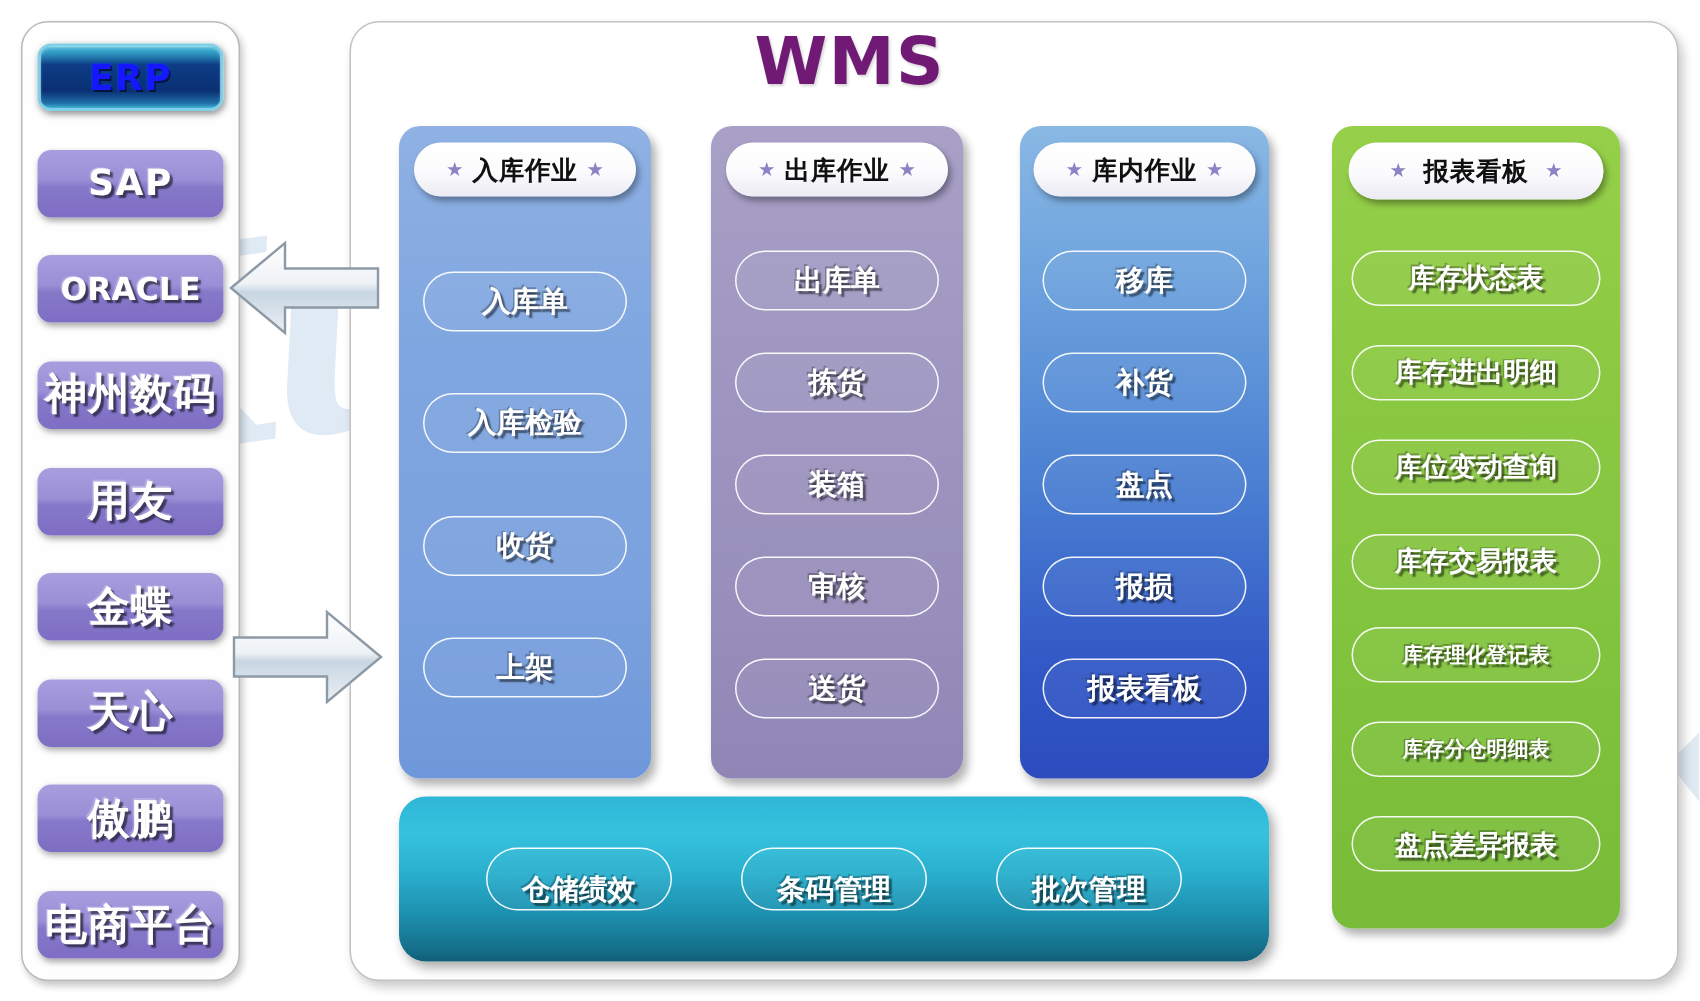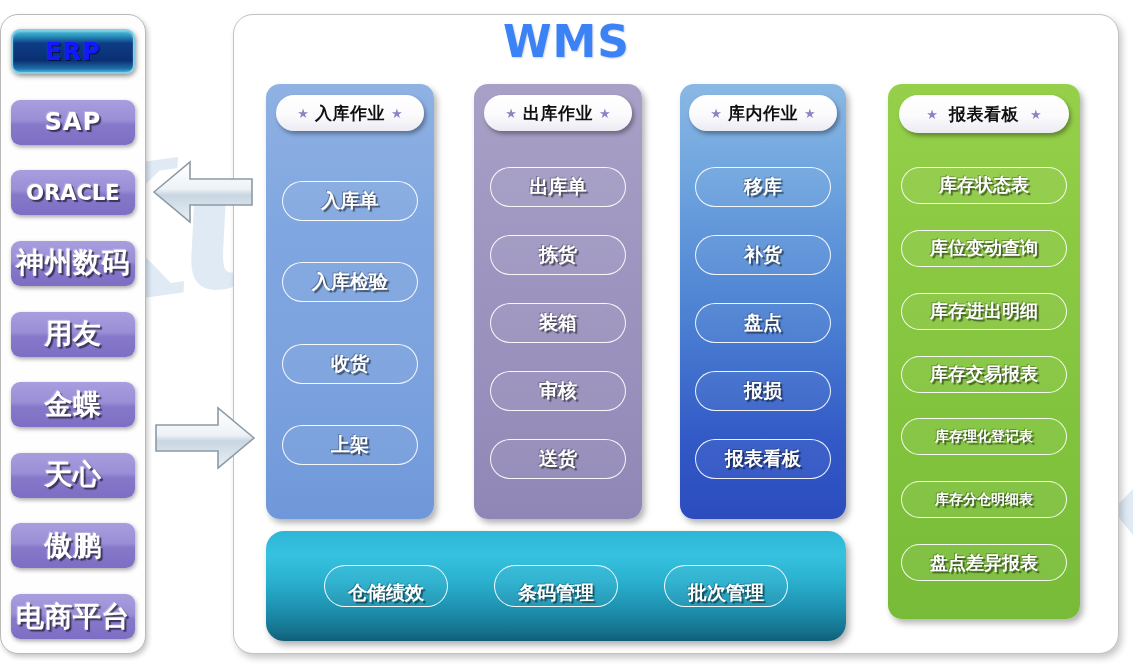--- a/index.html
+++ b/index.html
@@ -32,21 +32,21 @@
     letter-spacing: -6px;
     user-select: none;
   }
   .wm1 { left: 20px;  top: 105px; font-size: 185px; transform: rotate(-8deg); }
   .wm2 { left: 430px; top: 265px; font-size: 185px; transform: rotate(-8deg); }
   .wm3 { left: 700px; top: 420px; font-size: 175px; transform: rotate(-8deg); }
 
   
   .sidebar {
     position: absolute;
-    left: 0; top: 14px;
+    left: 14px; top: 14px;
     width: 146px; height: 640px;
     background: #fefefe;
     border: 1px solid #b9b9b9;
     border-radius: 18px;
     box-shadow: 2px 3px 5px rgba(0,0,0,0.22);
     padding: 14px 10px;
     display: flex;
     flex-direction: column;
     justify-content: space-between;
     align-items: center;
@@ -93,21 +93,21 @@
     box-shadow: 3px 4px 7px rgba(0,0,0,0.22);
     z-index: 4;
   }
 
   .wms-title {
     position: absolute;
     left: 0; right: 0; top: 16px;
     text-align: center;
     font-size: 44px;
     font-weight: bold;
-    color: #3b82f6;
+    color: #701a75;
     letter-spacing: 1px;
     font-family: "DejaVu Sans", "Liberation Sans", sans-serif;
     text-shadow: 1px 1px 2px rgba(0,0,0,0.18);
     z-index: 7;
   }
 
   
   .col {
     position: absolute;
     top: 84px;
@@ -336,24 +336,24 @@
         <div class="col-header">
           <span class="star">★</span>
           <span class="htxt">报表看板</span>
           <span class="star">★</span>
         </div>
         <div class="col-items">
           <div class="item">
             <span>库存状态表</span>
           </div>
           <div class="item">
+            <span>库存进出明细</span>
+          </div>
+          <div class="item">
             <span>库位变动查询</span>
-          </div>
-          <div class="item">
-            <span>库存进出明细</span>
           </div>
           <div class="item">
             <span>库存交易报表</span>
           </div>
           <div class="item long">
             <span>库存理化登记表</span>
           </div>
           <div class="item long">
             <span>库存分仓明细表</span>
           </div>

